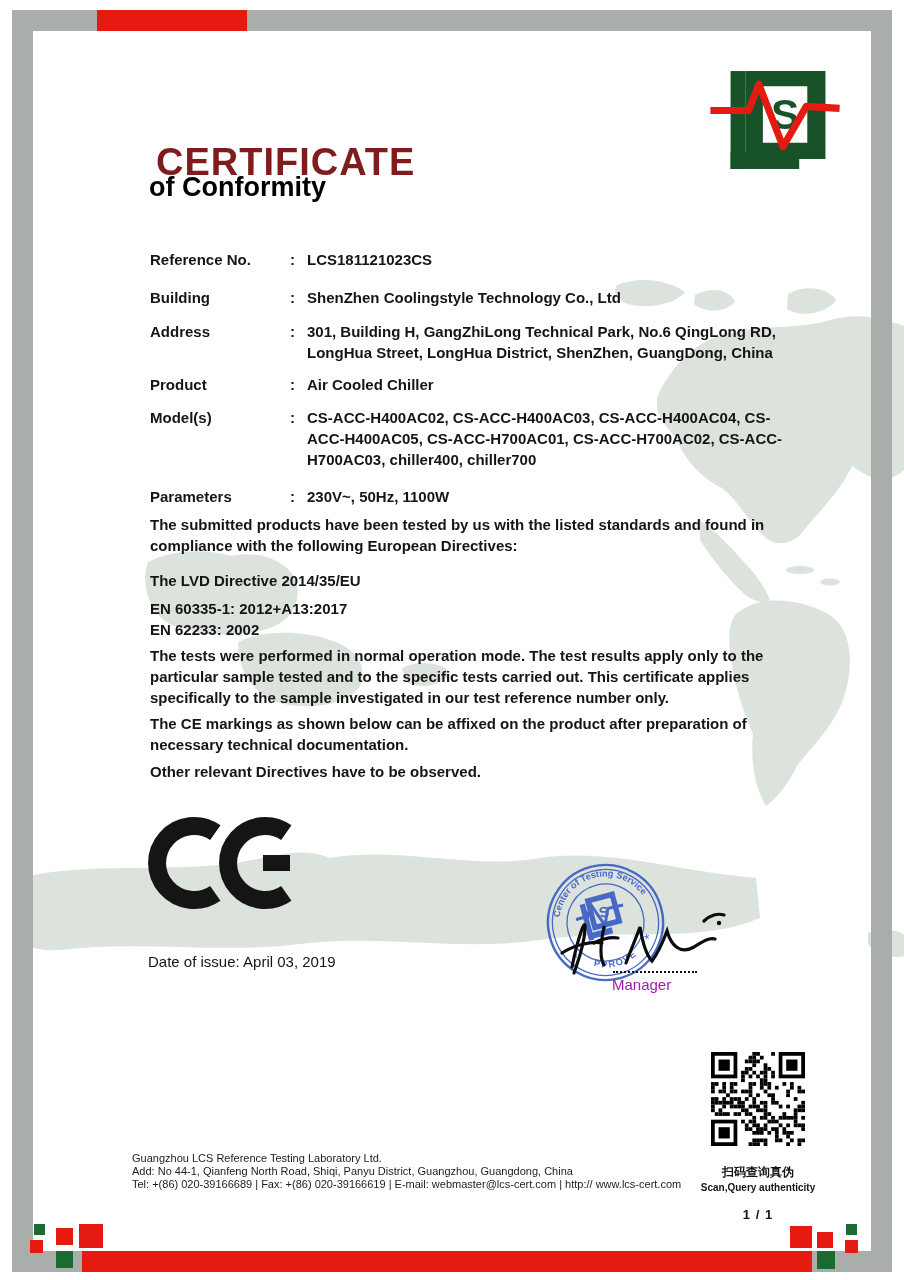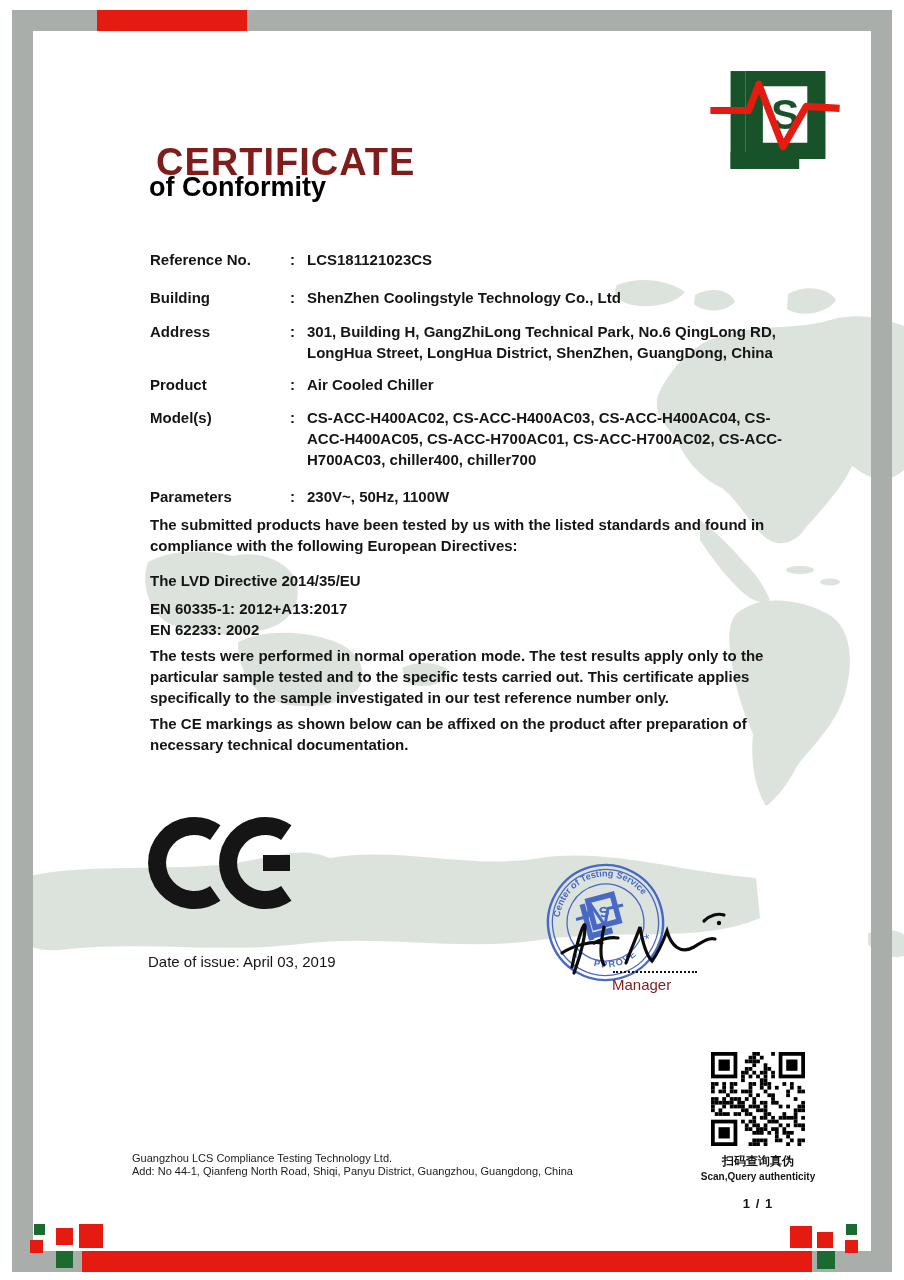--- a/index.html
+++ b/index.html
@@ -30,25 +30,25 @@
   .bodytext p{margin:0;font-weight:bold;}
   .b{font-weight:bold;}
   .pm14{margin-bottom:14px!important}.pm7{margin-bottom:7px!important}
   .pm5{margin-bottom:5px!important}.pm6{margin-bottom:6px!important}
   
   .ce{position:absolute;left:146px;top:810px;}
   .dateline{position:absolute;left:148px;top:953px;font-size:15px;font-weight:normal;}
   .stamp{position:absolute;left:543px;top:860px;transform:rotate(-15deg);opacity:.92;}
   .sig{position:absolute;left:552px;top:903px;}
   .dotline{position:absolute;left:613px;top:971px;width:84px;border-top:2px dotted #111;}
-  .manager{position:absolute;left:612px;top:976px;font-size:15px;color:#7f1d1d;}
+  .manager{position:absolute;left:612px;top:976px;font-size:15px;color:#a21caf;}
   
   .footerL{position:absolute;left:132px;top:1152px;width:560px;font-size:11px;line-height:12.8px;color:#1c1c1c;}
   .footerR{position:absolute;left:683px;top:1052px;width:150px;text-align:center;}
-  .footerR .zh{font-size:12px;font-weight:bold;margin-top:7px;}
+  .footerR .zh{font-size:12px;font-weight:bold;margin-top:18px;}
   .footerR .en{font-size:10px;font-weight:bold;line-height:14px;}
   .footerR .pg{font-size:13px;font-weight:bold;margin-top:12px;letter-spacing:1px;}
   .qr{display:block;margin:0 auto;}
   .logo{position:absolute;left:710px;top:66px;}
 </style>
 </head>
 <body>
 
 <div class="page">
 
@@ -156,20 +156,21 @@
 
     <div class="bodytext">
       <p class="pm14">The submitted products have been tested by us with the listed standards and found in compliance with the following European Directives:</p>
       <p class="b pm7">The LVD Directive 2014/35/EU</p>
       <p class="b pm5">
         <span>EN 60335-1: 2012+A13:2017</span><br>
         <span>EN 62233: 2002</span>
       </p>
       <p class="pm5">The tests were performed in normal operation mode. The test results apply only to the particular sample tested and to the specific tests carried out. This certificate applies specifically to the sample investigated in our test reference number only.</p>
       <p class="pm6">The CE markings as shown below can be affixed on the product after preparation of necessary technical documentation.</p>
+      <p>Other relevant Directives have to be observed.</p>
     </div>
 
     <svg class="ce" width="150" height="106" viewBox="0 0 150 106">
       <g fill="none" stroke="#151515" stroke-width="18">
         <path d="M 69.3 22.7 A 37 37 0 1 0 69.3 83.3"></path>
         <path d="M 140.3 22.7 A 37 37 0 1 0 140.3 83.3"></path>
       </g>
       <rect x="117" y="45" width="27" height="16" fill="#151515"></rect>
     </svg>
 
@@ -210,22 +211,23 @@
         <path d="M42,40 C50,36 60,34 66,35"></path>
         <path d="M74,60 C80,44 86,30 88,24 C90,36 94,52 100,58 C106,50 112,36 115,28 C119,42 128,52 142,44 C150,39 157,34 163,36"></path>
         <path d="M152,18 C158,12 166,10 172,12"></path>
       </g>
       <circle cx="167" cy="20" r="2.2" fill="#0c0c0c"></circle>
     </svg>
     <div class="dotline"></div>
     <div class="manager">Manager</div>
 
     <div class="footerL">
-      <div>Guangzhou LCS Compliance Testing Technology Ltd.</div>
+      <div>Guangzhou LCS Reference Testing Laboratory Ltd.</div>
       <div>Add: No 44-1, Qianfeng North Road, Shiqi, Panyu District, Guangzhou, Guangdong, China</div>
+      <div>Tel: +(86) 020-39166689  |  Fax: +(86) 020-39166619  |  E-mail: webmaster@lcs-cert.com  |  http:// www.lcs-cert.com</div>
     </div>
 
     <div class="footerR">
       <svg id="qr-svg" class="qr" width="94" height="94" viewBox="0 0 94 94">
           <rect x="41.36" y="0" width="3.76" height="3.76" fill="#000"></rect>
           <rect x="45.12" y="0" width="3.76" height="3.76" fill="#000"></rect>
           <rect x="60.16" y="0" width="3.76" height="3.76" fill="#000"></rect>
           <rect x="37.599999999999994" y="3.76" width="3.76" height="3.76" fill="#000"></rect>
           <rect x="41.36" y="3.76" width="3.76" height="3.76" fill="#000"></rect>
           <rect x="48.879999999999995" y="3.76" width="3.76" height="3.76" fill="#000"></rect>

